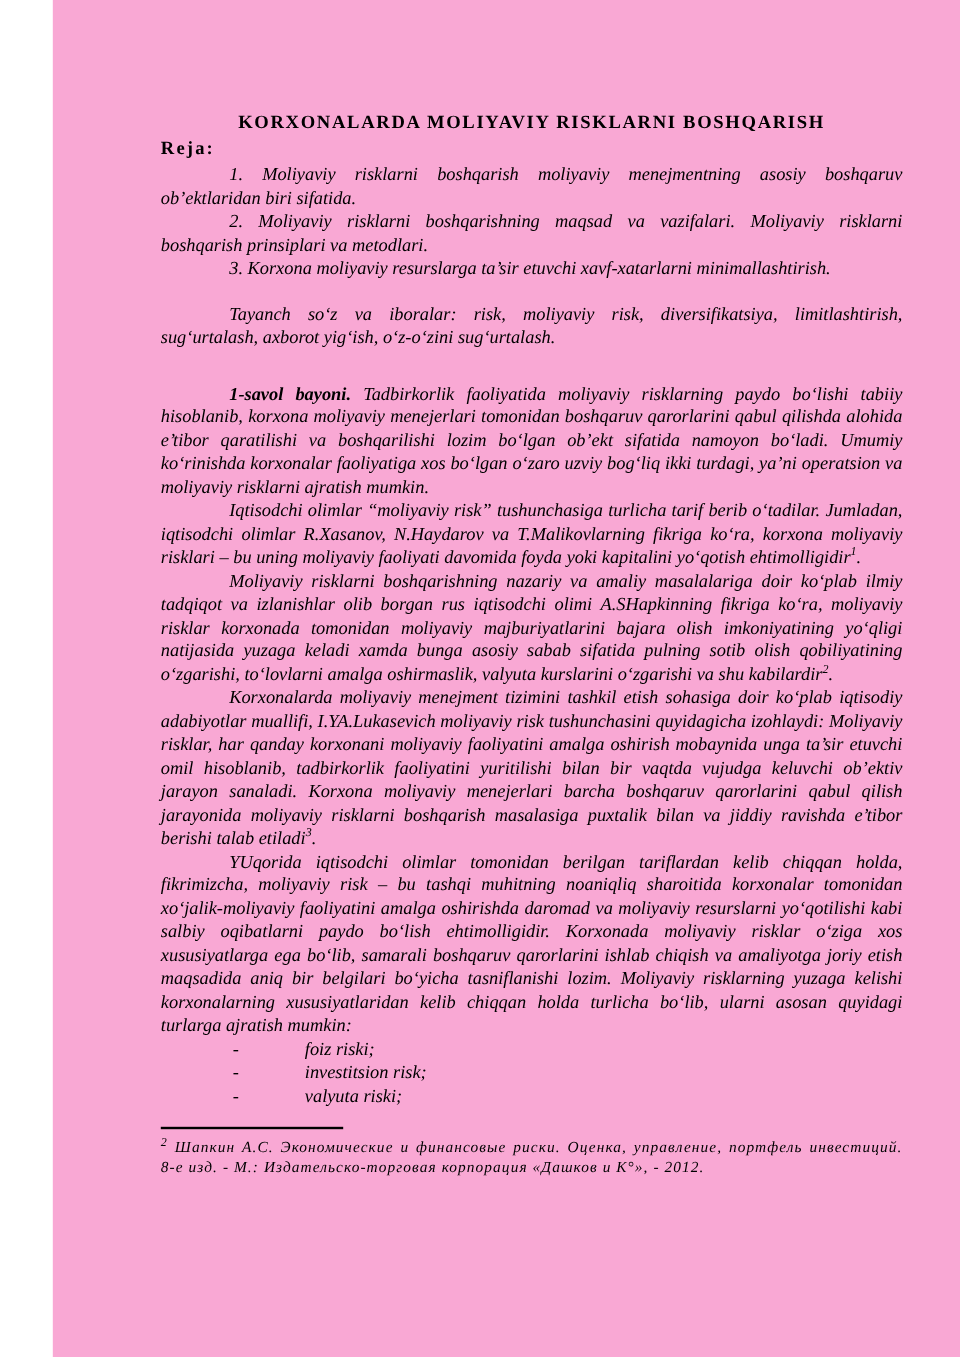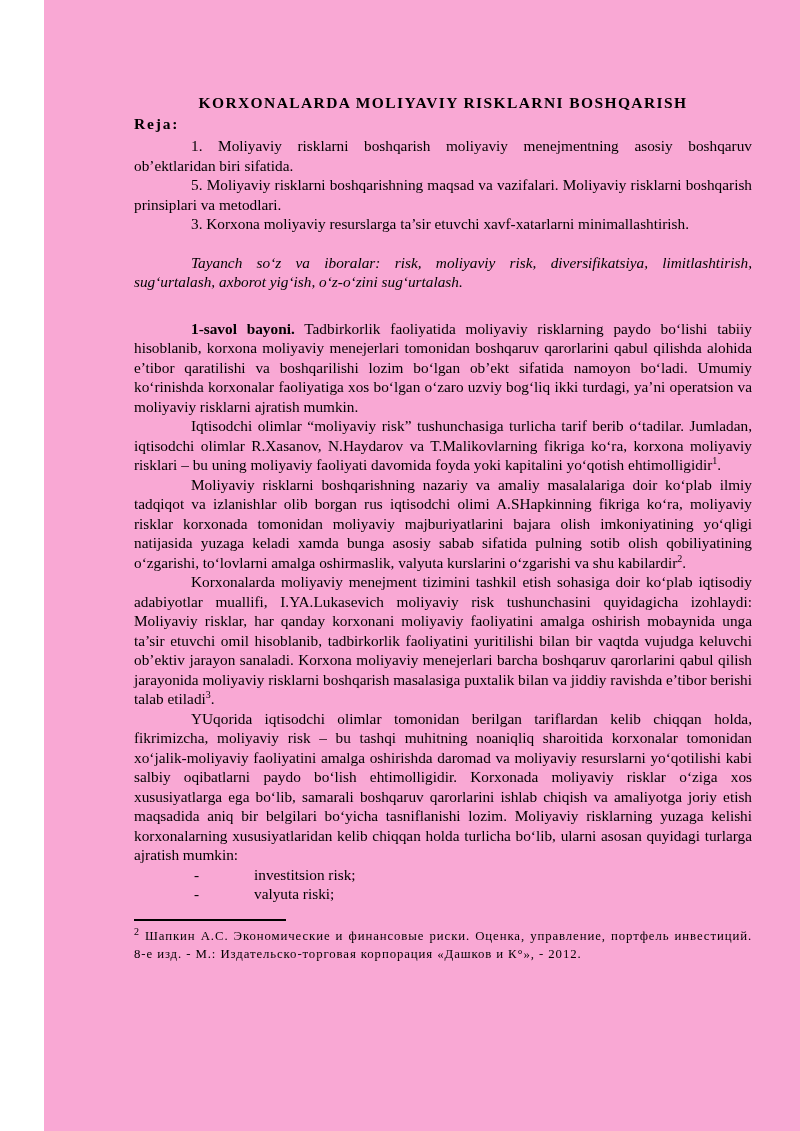--- a/index.html
+++ b/index.html
@@ -36,20 +36,21 @@
     font-size: 15.5px;
     font-weight: bold;
     letter-spacing: 1.8px;
     line-height: 21px;
   }
   p {
     margin: 0;
     font-size: 15.3px;
     line-height: 19.5px;
     text-align: justify;
+    font-style: italic;
   }
   .indent { text-indent: 57px; }
   .keywords { font-style: italic; }
   .keywords .lead { font-weight: normal; }
   .para .lead { font-weight: bold; }
   sup.fn-ref {
     font-size: 10px;
     line-height: 0;
     vertical-align: super;
   }
@@ -86,39 +87,40 @@
 </style>
 </head>
 <body>
 
 <div class="page">
 
   <h1 class="doc-title">KORXONALARDA MOLIYAVIY RISKLARNI BOSHQARISH</h1>
   <h2 class="plan-heading">Reja:</h2>
 
   <p class="indent">1. Moliyaviy risklarni boshqarish moliyaviy menejmentning asosiy boshqaruv ob’ektlaridan biri sifatida.</p>
-  <p class="indent">5. Moliyaviy risklarni boshqarishning maqsad va vazifalari. Moliyaviy risklarni boshqarish prinsiplari va metodlari.</p>
+  <p class="indent">2. Moliyaviy risklarni boshqarishning maqsad va vazifalari. Moliyaviy risklarni boshqarish prinsiplari va metodlari.</p>
   <p class="indent">3. Korxona moliyaviy resurslarga ta’sir etuvchi xavf-xatarlarni minimallashtirish.</p>
 
   <div class="spacer-1"></div>
 
   <p class="indent keywords"><span class="lead">Tayanch so‘z va iboralar:</span> <span>risk, moliyaviy risk, diversifikatsiya, limitlashtirish, sug‘urtalash, axborot yig‘ish, o‘z-o‘zini sug‘urtalash.</span></p>
 
   <div class="spacer-2"></div>
 
   <p class="indent para"><span class="lead">1-savol bayoni.</span> <span>Tadbirkorlik faoliyatida moliyaviy risklarning paydo bo‘lishi tabiiy hisoblanib, korxona moliyaviy menejerlari tomonidan boshqaruv qarorlarini qabul qilishda alohida e’tibor qaratilishi va boshqarilishi lozim bo‘lgan ob’ekt sifatida namoyon bo‘ladi. Umumiy ko‘rinishda korxonalar faoliyatiga xos bo‘lgan o‘zaro uzviy bog‘liq ikki turdagi, ya’ni operatsion va moliyaviy risklarni ajratish mumkin.</span></p>
 
   <p class="indent para"><span>Iqtisodchi olimlar “moliyaviy risk” tushunchasiga turlicha tarif berib o‘tadilar. Jumladan, iqtisodchi olimlar R.Xasanov, N.Haydarov va T.Malikovlarning fikriga ko‘ra, korxona moliyaviy risklari – bu uning moliyaviy faoliyati davomida foyda yoki kapitalini yo‘qotish ehtimolligidir</span><sup class="fn-ref">1</sup><span>.</span></p>
 
   <p class="indent para"><span>Moliyaviy risklarni boshqarishning nazariy va amaliy masalalariga doir ko‘plab ilmiy tadqiqot va izlanishlar olib borgan rus iqtisodchi olimi A.SHapkinning fikriga ko‘ra, moliyaviy risklar korxonada tomonidan moliyaviy majburiyatlarini bajara olish imkoniyatining yo‘qligi natijasida yuzaga keladi xamda bunga asosiy sabab sifatida pulning sotib olish qobiliyatining o‘zgarishi, to‘lovlarni amalga oshirmaslik, valyuta kurslarini o‘zgarishi va shu kabilardir</span><sup class="fn-ref">2</sup><span>.</span></p>
 
   <p class="indent para"><span>Korxonalarda moliyaviy menejment tizimini tashkil etish sohasiga doir ko‘plab iqtisodiy adabiyotlar muallifi, I.YA.Lukasevich moliyaviy risk tushunchasini quyidagicha izohlaydi: Moliyaviy risklar, har qanday korxonani moliyaviy faoliyatini amalga oshirish mobaynida unga ta’sir etuvchi omil hisoblanib, tadbirkorlik faoliyatini yuritilishi bilan bir vaqtda vujudga keluvchi ob’ektiv jarayon sanaladi. Korxona moliyaviy menejerlari barcha boshqaruv qarorlarini qabul qilish jarayonida moliyaviy risklarni boshqarish masalasiga puxtalik bilan va jiddiy ravishda e’tibor berishi talab etiladi</span><sup class="fn-ref">3</sup><span>.</span></p>
 
   <p class="indent para"><span>YUqorida iqtisodchi olimlar tomonidan berilgan tariflardan kelib chiqqan holda, fikrimizcha, moliyaviy risk – bu tashqi muhitning noaniqliq sharoitida korxonalar tomonidan xo‘jalik-moliyaviy faoliyatini amalga oshirishda daromad va moliyaviy resurslarni yo‘qotilishi kabi salbiy oqibatlarni paydo bo‘lish ehtimolligidir. Korxonada moliyaviy risklar o‘ziga xos xususiyatlarga ega bo‘lib, samarali boshqaruv qarorlarini ishlab chiqish va amaliyotga joriy etish maqsadida aniq bir belgilari bo‘yicha tasniflanishi lozim. Moliyaviy risklarning yuzaga kelishi korxonalarning xususiyatlaridan kelib chiqqan holda turlicha bo‘lib, ularni asosan quyidagi turlarga ajratish mumkin:</span></p>
 
+  <p class="dash-item"><span class="bullet">-</span><span>foiz riski;</span></p>
   <p class="dash-item"><span class="bullet">-</span><span>investitsion risk;</span></p>
   <p class="dash-item"><span class="bullet">-</span><span>valyuta riski;</span></p>
 
   <div class="footnotes">
     <div class="fn-rule"></div>
     <p class="fn fn-spaced"><sup>2</sup> <span>Шапкин А.С. Экономические и финансовые риски. Оценка, управление, портфель инвестиций. 8-е изд. - М.: Издательско-торговая корпорация «Дашков и К°», - 2012.</span></p>
   </div>
 
 </div>
 

